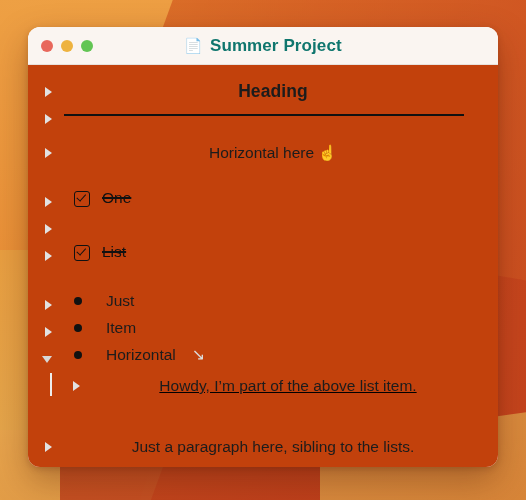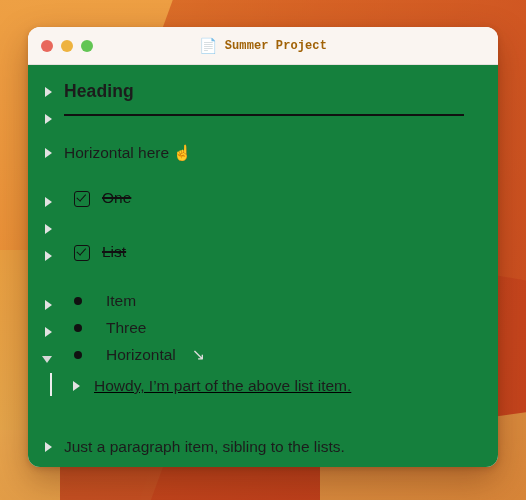--- a/index.html
+++ b/index.html
@@ -119,34 +119,34 @@
     justify-content: center;
     gap: 7px;
     pointer-events: none;
   }
   .title-icon {
     font-size: 15px;
     line-height: 1;
     filter: grayscale(.15);
   }
   .title-text {
-    font-size: 12px;
+    font-size: 17px;
     font-weight: bold;
-    color: #a16207;
+    color: #0f766e;
     letter-spacing: .1px;
-    font-family: Liberation Mono, monospace;
   }
 
   
   #doc {
     flex: 1 1 auto;
-    background: #15803d;
+    background: #c2410c;
     padding: 14px 0 0 0;
     position: relative;
     overflow: hidden;
+    text-align: center;
   }
 
   .row {
     position: relative;
     display: flex;
     align-items: flex-start;
     min-height: 27px;
   }
 
   
@@ -363,29 +363,29 @@
         <div class="todo-label">List</div>
       </div>
     </div>
 
     <div class="spacer-lg"></div>
 
     <div class="row bullet-row">
       <div class="tri right"></div>
       <div class="content">
         <div class="bullet"></div>
+        <div class="bullet-label">Just</div>
+      </div>
+    </div>
+
+    <div class="row bullet-row">
+      <div class="tri right"></div>
+      <div class="content">
+        <div class="bullet"></div>
         <div class="bullet-label">Item</div>
-      </div>
-    </div>
-
-    <div class="row bullet-row">
-      <div class="tri right"></div>
-      <div class="content">
-        <div class="bullet"></div>
-        <div class="bullet-label">Three</div>
       </div>
     </div>
 
     <div class="row bullet-row">
       <div class="tri down"></div>
       <div class="content">
         <div class="bullet"></div>
         <div class="bullet-label">Horizontal</div>
         <div class="sub-arrow">↘</div>
       </div>
@@ -398,18 +398,18 @@
         <div class="para">Howdy, I’m part of the above list item.</div>
       </div>
     </div>
 
     <div class="spacer-lg"></div>
     <div class="spacer-sm"></div>
 
     <div class="row">
       <div class="tri right"></div>
       <div class="content">
-        <div class="para">Just a paragraph item, sibling to the lists.</div>
+        <div class="para">Just a paragraph here, sibling to the lists.</div>
       </div>
     </div>
 
   </div>
 </div>
 
 </body></html>

